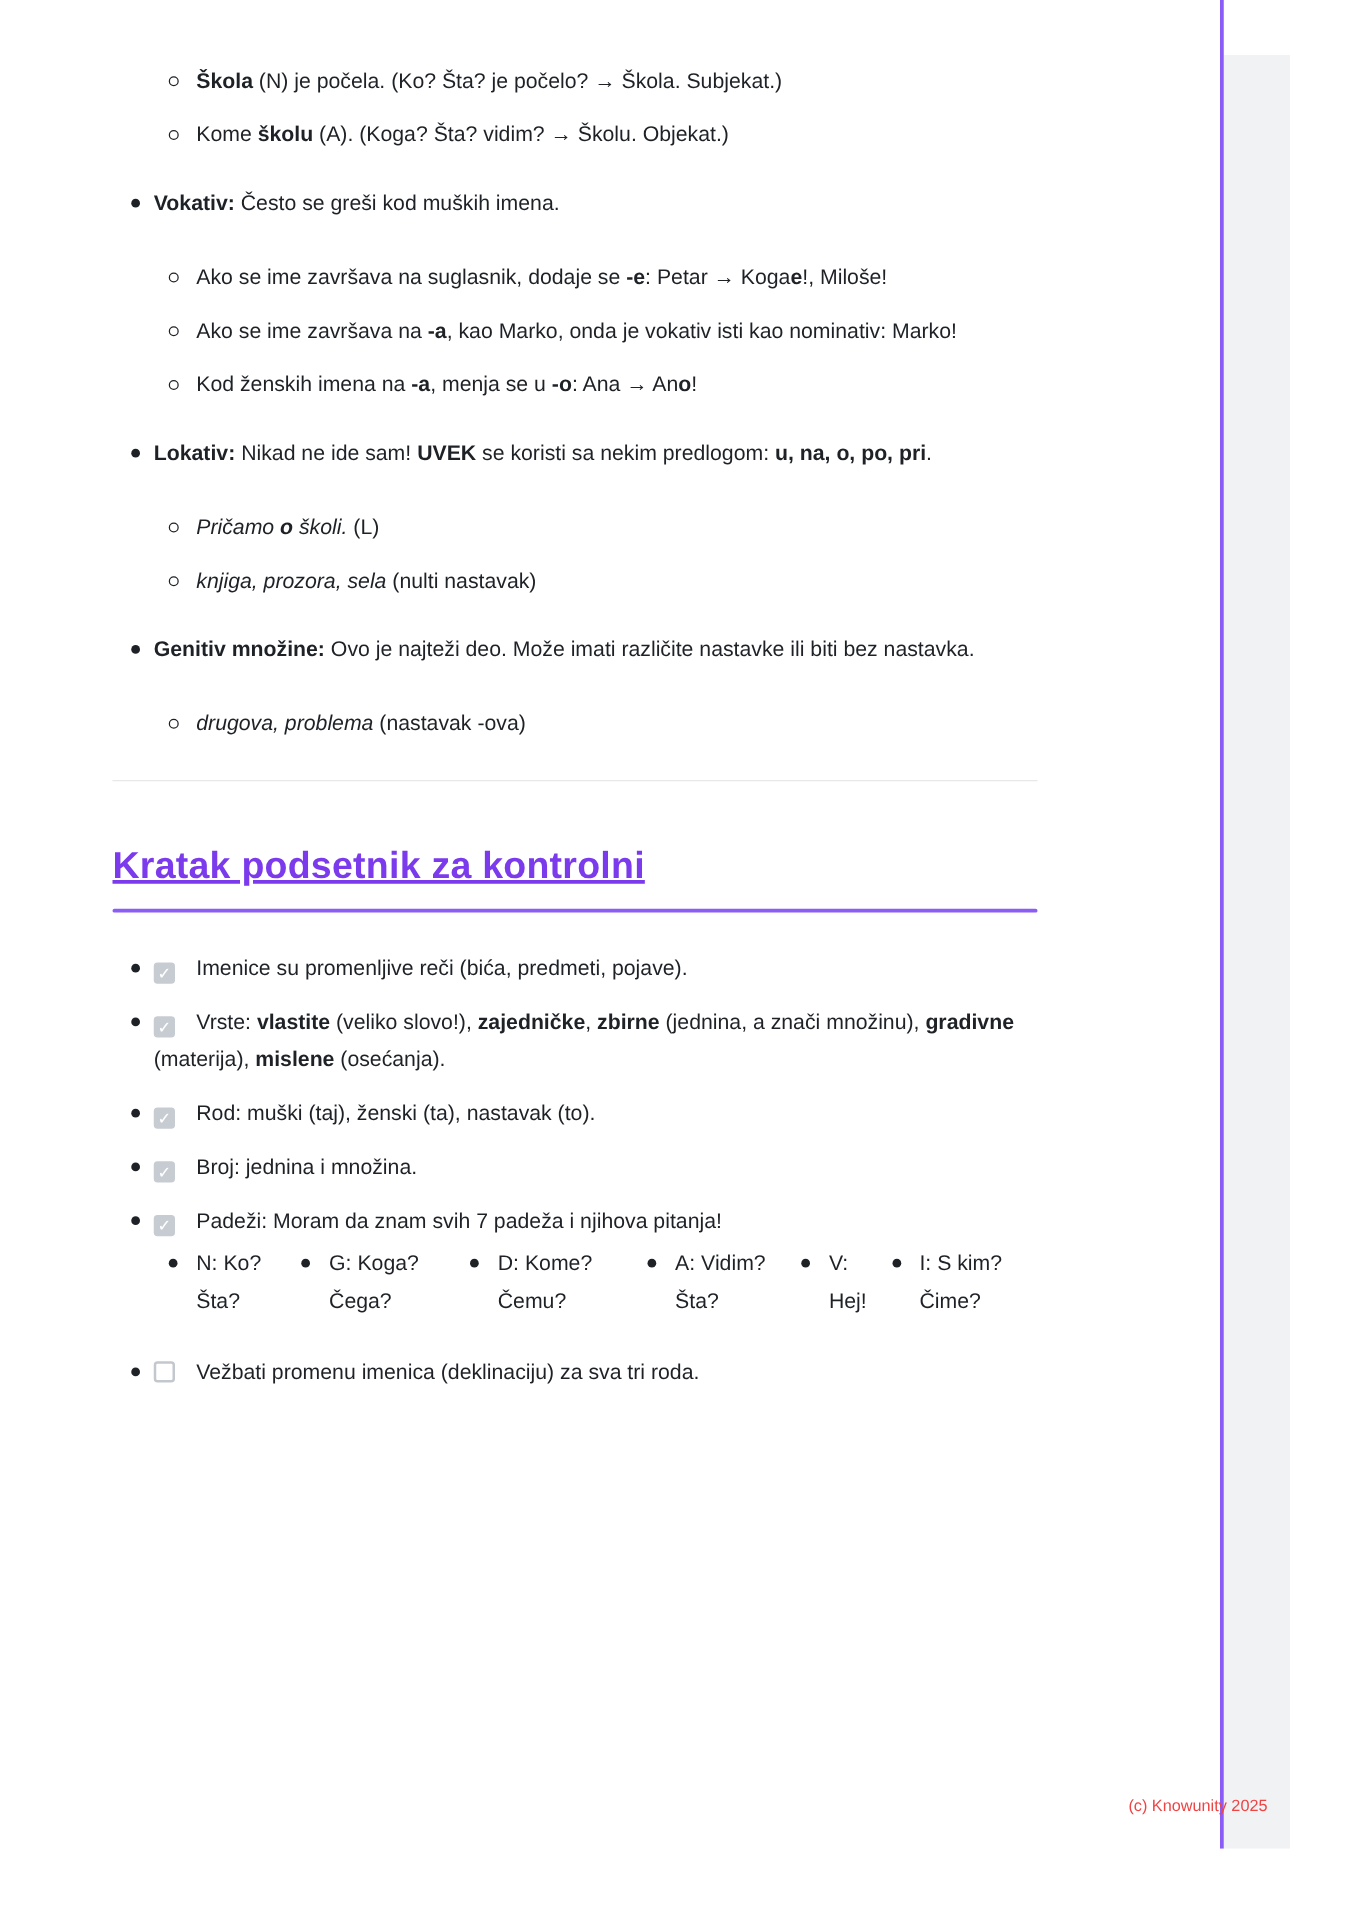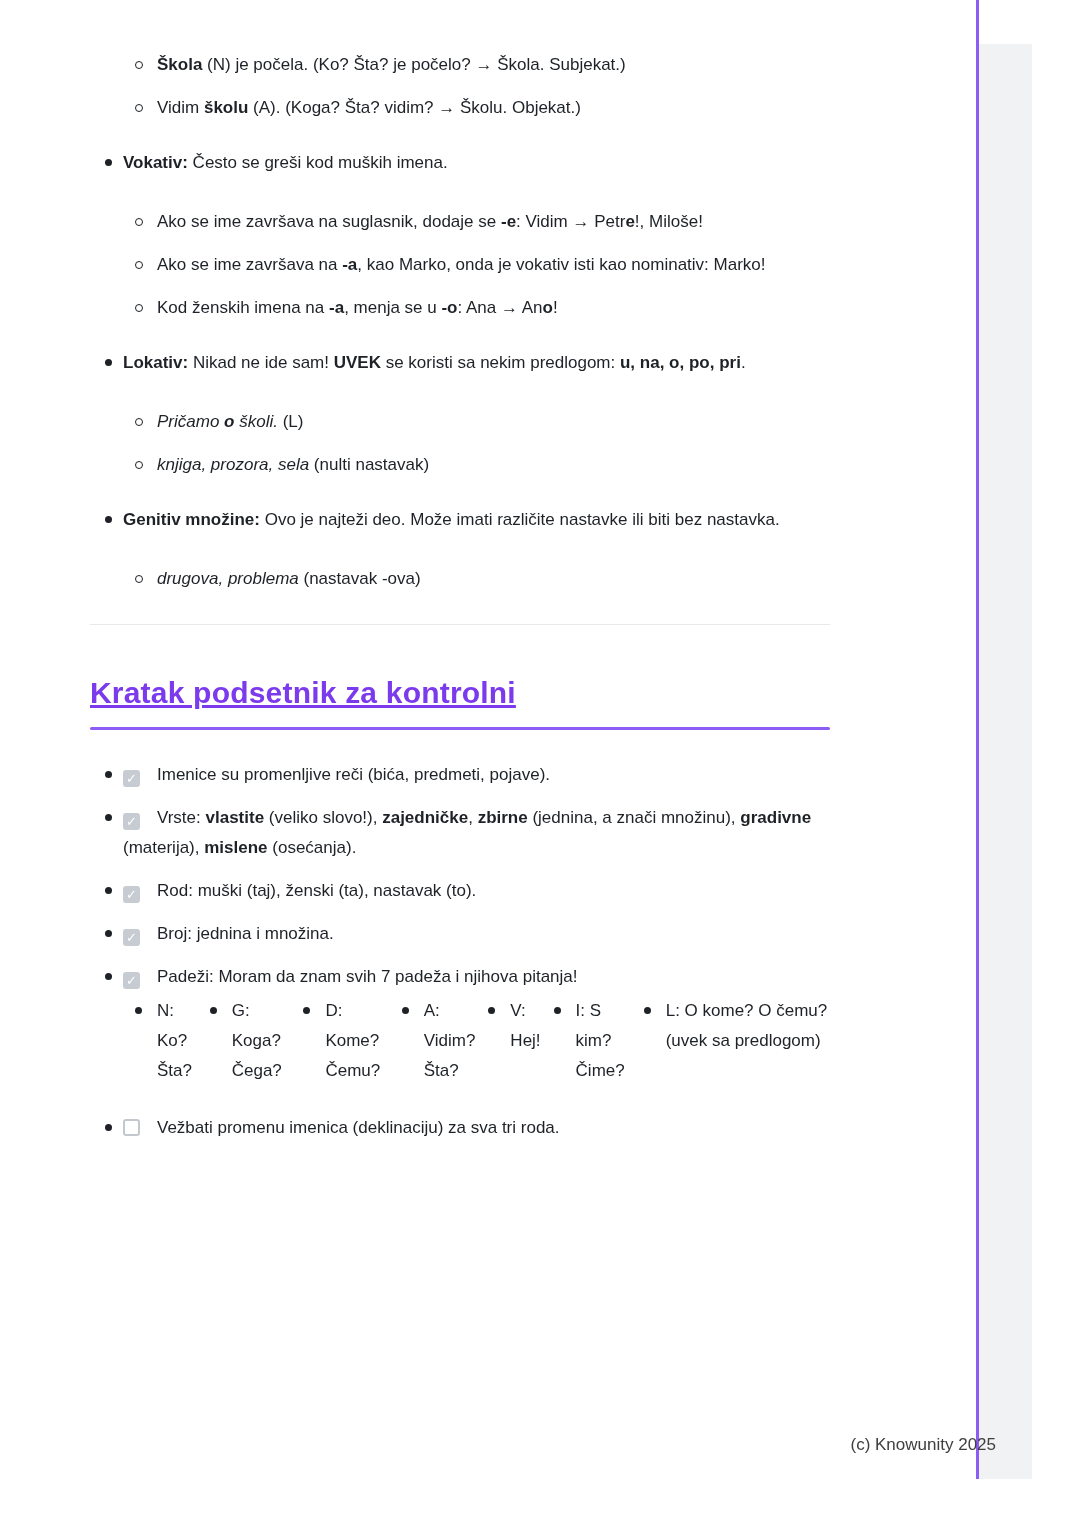--- a/index.html
+++ b/index.html
@@ -86,24 +86,24 @@
   .case-children {
     margin-left: 30px;
     margin-top: 4px;
     display: flex;
     flex-direction: row;
     gap: 13px;
   }
   .footer-credit {
     position: absolute;
     top: 1436px;
-    right: 84px;
-    font-size: 17px;
+    right: 66px;
+    font-size: 13px;
     line-height: 18px;
-    color: #404040;
+    color: #ef4444;
     z-index: 3;
   }
   .v-border { position: absolute; left: 976px; top: 0; width: 3px; height: 1528px; background: #8b5cf6; z-index: 2; }
   .gutter { position: absolute; left: 979px; top: 44px; width: 53px; height: 1484px; background: #f1f2f4; z-index: 1; }
   .b-border { position: absolute; left: 0; top: 1519px; width: 979px; height: 5px; background: #8b5cf6; z-index: 2; }
 </style>
 </head>
 <body>
 
 <div class="page">
@@ -115,37 +115,37 @@
               <span class="ring"></span>
             </span>
             <span class="txt"><span class="b ">Škola</span><span class=""> (N) je počela. (Ko? Šta? je počelo? → Škola. Subjekat.)</span></span>
           </div>
         </div>
         <div class="li sub">
           <div class="row">
             <span class="marker">
               <span class="ring"></span>
             </span>
-            <span class="txt"><span class="">Vidim </span><span class="b ">školu</span><span class=""> (A). (Koga? Šta? vidim? → Školu. Objekat.)</span></span>
+            <span class="txt"><span class="">Kome </span><span class="b ">školu</span><span class=""> (A). (Koga? Šta? vidim? → Školu. Objekat.)</span></span>
           </div>
         </div>
         <div class="li note-top">
           <div class="row">
             <span class="marker">
               <span class="dot"></span>
             </span>
             <span class="txt"><span class="b ">Vokativ:</span><span class=""> Često se greši kod muških imena.</span></span>
           </div>
         </div>
         <div class="li sub">
           <div class="row">
             <span class="marker">
               <span class="ring"></span>
             </span>
-            <span class="txt"><span class="">Ako se ime završava na suglasnik, dodaje se </span><span class="b ">-e</span><span class="">: Vidim → Petr</span><span class="b ">e</span><span class="">!, Miloše!</span></span>
+            <span class="txt"><span class="">Ako se ime završava na suglasnik, dodaje se </span><span class="b ">-e</span><span class="">: Petar → Koga</span><span class="b ">e</span><span class="">!, Miloše!</span></span>
           </div>
         </div>
         <div class="li sub">
           <div class="row">
             <span class="marker">
               <span class="ring"></span>
             </span>
             <span class="txt"><span class="">Ako se ime završava na </span><span class="b ">-a</span><span class="">, kao Marko, onda je vokativ isti kao nominativ: Marko!</span></span>
           </div>
         </div>
@@ -281,28 +281,20 @@
                 </span>
                 <span class="txt">V: Hej!</span>
               </div>
             </div>
             <div class="li case-li">
               <div class="row">
                 <span class="marker">
                   <span class="dot"></span>
                 </span>
                 <span class="txt">I: S kim? Čime?</span>
-              </div>
-            </div>
-            <div class="li case-li">
-              <div class="row">
-                <span class="marker">
-                  <span class="dot"></span>
-                </span>
-                <span class="txt">L: O kome? O čemu? (uvek sa predlogom)</span>
               </div>
             </div>
           </div>
         </div>
         <div class="li check-li gap">
           <div class="row">
             <span class="marker">
               <span class="dot"></span>
             </span>
             <span class="txt"><span class="checkbox unchecked"></span><span class="">Vežbati promenu imenica (deklinaciju) za sva tri roda.</span></span>

